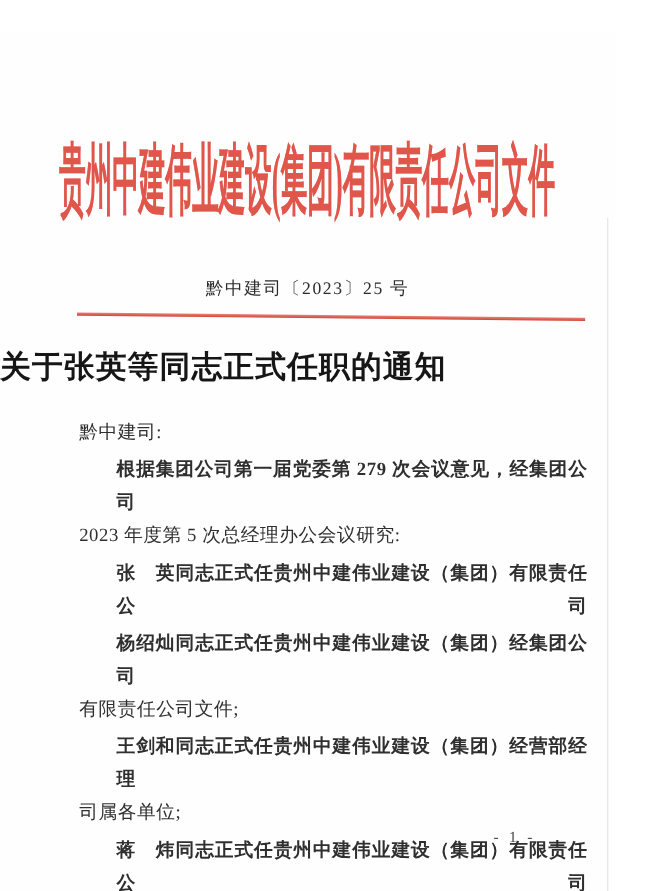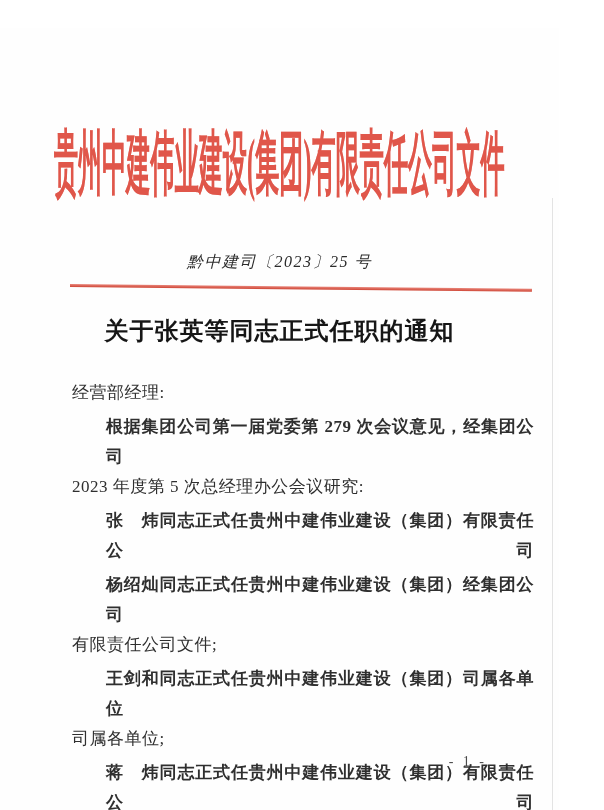--- a/index.html
+++ b/index.html
@@ -33,36 +33,35 @@
     text-shadow: 0 0 1px rgba(224,86,74,0.55);
   }
   
   .doc-number {
     position: absolute; top: 224px; left: 0;
     width: 100%;
     text-align: center;
     font-size: 16px;
     letter-spacing: 1.5px;
     color: #2b2b2b;
-    font-style: italic;
   }
   
   .red-rule {
     position: absolute; top: 256px; left: 70px;
     width: 462px; height: 3px;
     background: linear-gradient(#e8857a, #cf4636);
     transform: rotate(0.6deg);
     transform-origin: left center;
   }
   
   .doc-title {
     position: absolute; top: 287px; left: 0;
     width: 100%;
-    text-align: center;
-    font-size: 24px;
+    text-align: left;
+    font-size: 28px;
     font-weight: bold;
     letter-spacing: 1px;
     color: #161616;
   }
   
   .body-text {
     position: absolute; top: 350px; left: 72px;
     width: 462px;
     font-size: 17px;
     color: #2f2f2f;
@@ -103,39 +102,39 @@
 
   <div class="doc-number">黔中建司〔2023〕25 号</div>
 
   <div class="red-rule"></div>
 
   <h1 class="doc-title">关于张英等同志正式任职的通知</h1>
 
   <div class="body-text">
 
     <div class="para">
-      <div class="line">经营部经理:</div>
+      <div class="line">黔中建司:</div>
     </div>
 
     <div class="para">
       <div class="line indent just">根据集团公司第一届党委第 279 次会议意见，经集团公司</div>
       <div class="line">2023 年度第 5 次总经理办公会议研究:</div>
     </div>
 
     <div class="para">
-      <div class="line indent just">张　炜同志正式任贵州中建伟业建设（集团）有限责任公司</div>
+      <div class="line indent just">张　英同志正式任贵州中建伟业建设（集团）有限责任公司</div>
     </div>
 
     <div class="para">
       <div class="line indent just">杨绍灿同志正式任贵州中建伟业建设（集团）经集团公司</div>
       <div class="line">有限责任公司文件;</div>
     </div>
 
     <div class="para">
-      <div class="line indent just">王剑和同志正式任贵州中建伟业建设（集团）司属各单位</div>
+      <div class="line indent just">王剑和同志正式任贵州中建伟业建设（集团）经营部经理</div>
       <div class="line">司属各单位;</div>
     </div>
 
     <div class="para">
       <div class="line indent just">蒋　炜同志正式任贵州中建伟业建设（集团）有限责任公司</div>
 
     </div>
 
   </div>
 

